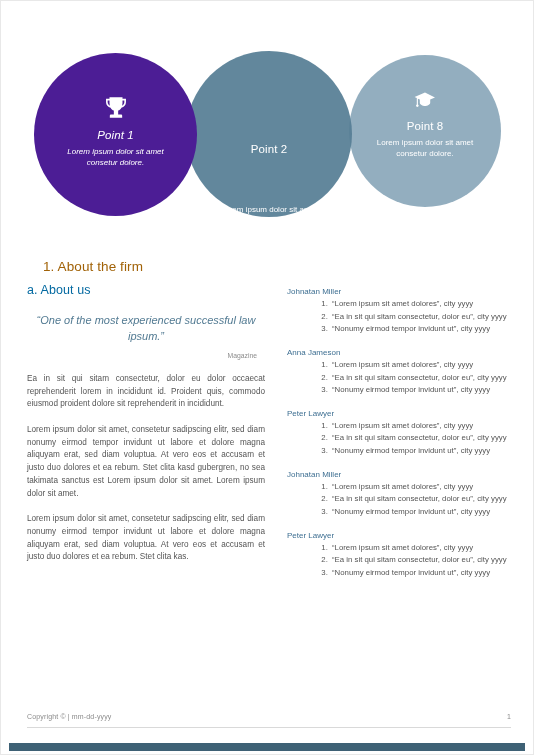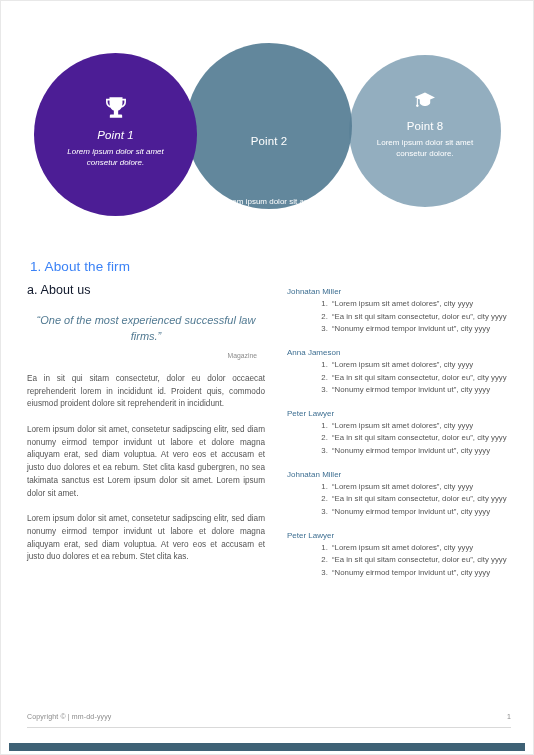--- a/index.html
+++ b/index.html
@@ -48,21 +48,21 @@
     top: 52px;
     width: 163px;
     height: 163px;
     background: #4c1d95;
     padding-top: 42px;
     z-index: 3;
     font-style: italic;
   }
   .circle-2 {
     left: 185px;
-    top: 42px;
+    top: 50px;
     width: 166px;
     height: 166px;
     background: rgba(86, 126, 148, 0.93);
     padding-top: 40px;
     z-index: 2;
     gap: 44px;
   }
   .circle-3 {
     left: 348px;
     top: 54px;
@@ -111,28 +111,28 @@
   .col-right {
     position: absolute;
     left: 286px;
     top: 0;
     width: 226px;
   }
 
   .h1 {
     font-size: 13.5px;
     font-weight: 400;
-    color: #3b82f6;
-    margin: 0 0 9px 3px;
+    color: #a16207;
+    margin: 0 0 9px 16px;
     letter-spacing: 0.1px;
   }
   .h2 {
     font-size: 12.5px;
     font-weight: 400;
-    color: #0f172a;
+    color: #0369a1;
     margin: 0 0 16px 0;
     letter-spacing: 0.1px;
   }
   .body-p {
     font-size: 8.2px;
     line-height: 1.55;
     color: #555555;
     text-align: justify;
     margin: 0 0 13px 0;
   }
@@ -243,21 +243,21 @@
 
   </div>
 
   <div class="content">
 
     <div class="col-left">
       <div class="h1">1. About the firm</div>
       <div class="h2">a. About us</div>
 
       <div class="quote-block">
-        <div class="quote-text">“One of the most experienced successful law firms.”</div>
+        <div class="quote-text">“One of the most experienced successful law ipsum.”</div>
         <div class="quote-source">Magazine</div>
       </div>
 
       <p class="body-p">Ea in sit qui sitam consectetur, dolor eu dolor occaecat reprehenderit lorem in incididunt id. Proident quis, commodo eiusmod proident dolore sit reprehenderit in incididunt.</p>
       <p class="body-p">Lorem ipsum dolor sit amet, consetetur sadipscing elitr, sed diam nonumy eirmod tempor invidunt ut labore et dolore magna aliquyam erat, sed diam voluptua. At vero eos et accusam et justo duo dolores et ea rebum. Stet clita kasd gubergren, no sea takimata sanctus est Lorem ipsum dolor sit amet. Lorem ipsum dolor sit amet.</p>
       <p class="body-p">Lorem ipsum dolor sit amet, consetetur sadipscing elitr, sed diam nonumy eirmod tempor invidunt ut labore et dolore magna aliquyam erat, sed diam voluptua. At vero eos et accusam et justo duo dolores et ea rebum. Stet clita kas.</p>
     </div>
 
     <div class="col-right">
       <div class="pub-spacer"></div>

